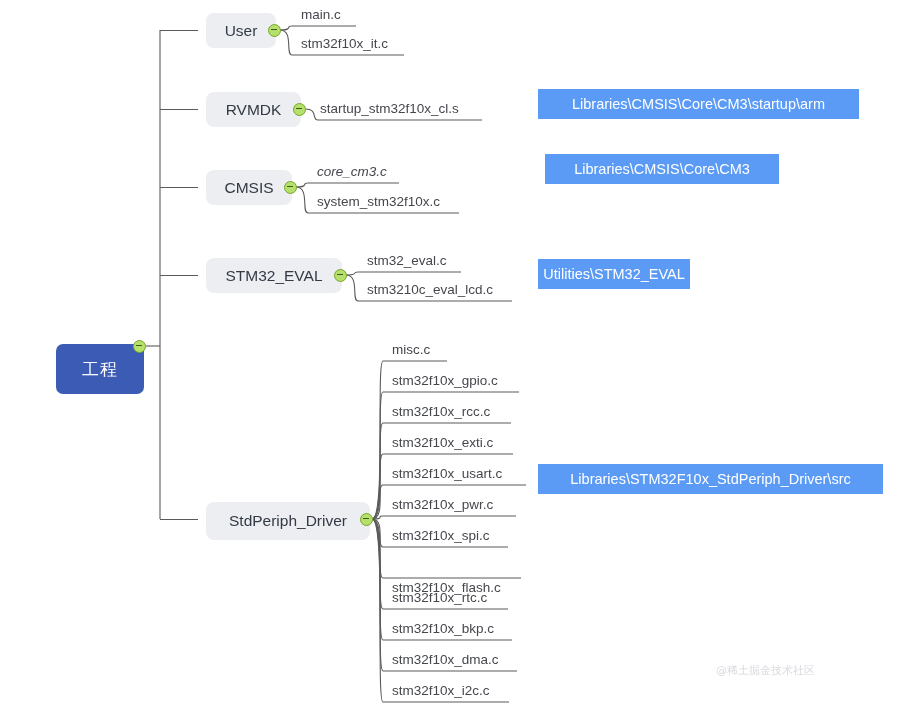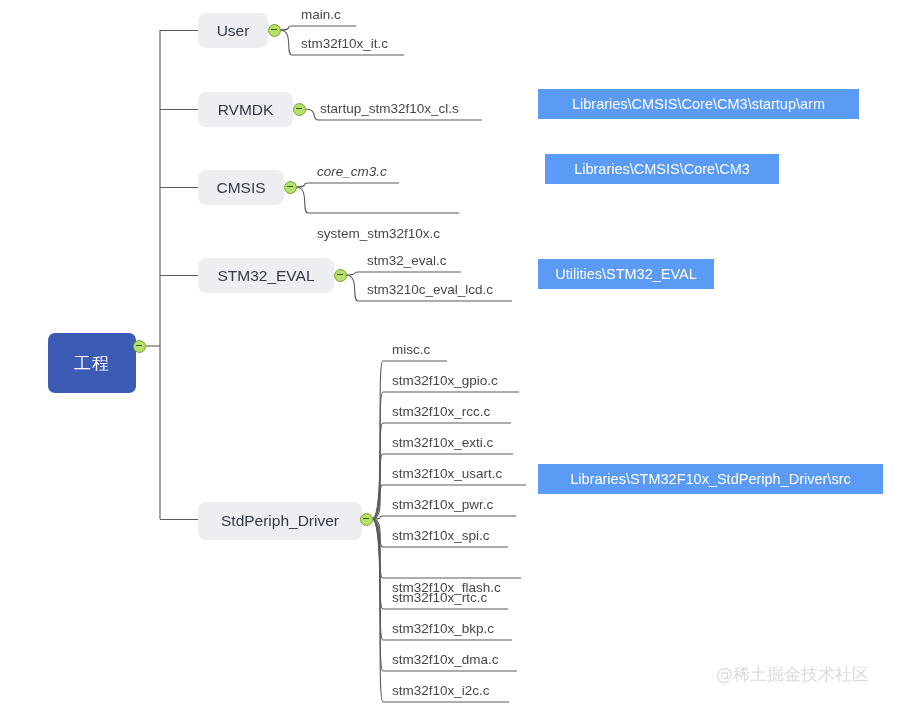--- a/index.html
+++ b/index.html
@@ -23,20 +23,21 @@
     height: 710px;
     pointer-events: none;
   }
   .node {
     position: absolute;
     box-sizing: border-box;
     display: flex;
     align-items: center;
     justify-content: center;
     white-space: nowrap;
+    margin-left: 8px;
   }
   .root-node {
     background: #3b5bb5;
     color: #ffffff;
     border-radius: 7px;
     font-size: 17px;
     letter-spacing: 1px;
   }
   .branch-node {
     background: #eceef2;
@@ -77,21 +78,21 @@
     position: absolute;
     left: 2px;
     top: 4.3px;
     width: 6.2px;
     height: 1.4px;
     background: #3f5a18;
   }
   .watermark {
     position: absolute;
     color: #d9dade;
-    font-size: 17px;
+    font-size: 11px;
     white-space: nowrap;
     font-family: "DejaVu Sans", sans-serif;
   }
 </style>
 </head>
 <body>
 
 <div id="canvas">
 
   <svg id="wires">
@@ -135,21 +136,21 @@
       <path d="M 372 519 C 386 519, 376 609, 383 609" stroke="#5a5a5a" stroke-width="1.1" fill="none"></path>
       <line x1="383" y1="609" x2="508" y2="609" stroke="#5a5a5a" stroke-width="1.1"></line>
       <path d="M 372 519 C 386 519, 376 640, 383 640" stroke="#5a5a5a" stroke-width="1.1" fill="none"></path>
       <line x1="383" y1="640" x2="512" y2="640" stroke="#5a5a5a" stroke-width="1.1"></line>
       <path d="M 372 519 C 386 519, 376 671, 383 671" stroke="#5a5a5a" stroke-width="1.1" fill="none"></path>
       <line x1="383" y1="671" x2="517" y2="671" stroke="#5a5a5a" stroke-width="1.1"></line>
       <path d="M 372 519 C 386 519, 376 702, 383 702" stroke="#5a5a5a" stroke-width="1.1" fill="none"></path>
       <line x1="383" y1="702" x2="509" y2="702" stroke="#5a5a5a" stroke-width="1.1"></line>
     </svg>
 
-  <div class="node root-node" id="root-node" style="left: 48px; top: 333px; width: 88px; height: 60px;">
+  <div class="node root-node" id="root-node" style="left: 48px; top: 344px; width: 88px; height: 50px;">
     <span>工程</span>
   </div>
 
   <div class="toggle" id="root-toggle" style="left: 132.5px; top: 339.5px;"></div>
 
   <div id="branch-layer">
       <div class="node branch-node" style="left: 198px; top: 13px; width: 70px; height: 35px;">
         <span>User</span>
       </div>
       <div class="toggle" style="left: 267.5px; top: 23.5px;"></div>
@@ -161,31 +162,31 @@
       <div class="toggle" style="left: 292.5px; top: 102.5px;"></div>
       <div class="leaf-label" style="left: 320px; top: 101px;">startup_stm32f10x_cl.s</div>
       <div class="badge" style="left: 538px; top: 89px; width: 321px;">
         <span>Libraries\CMSIS\Core\CM3\startup\arm</span>
       </div>
       <div class="node branch-node" style="left: 198px; top: 170px; width: 86px; height: 35px;">
         <span>CMSIS</span>
       </div>
       <div class="toggle" style="left: 283.5px; top: 180.5px;"></div>
       <div class="leaf-label" style="left: 317px; top: 164px; font-style: italic;">core_cm3.c</div>
-      <div class="leaf-label" style="left: 317px; top: 194px; margin-top: 32px;">system_stm32f10x.c</div>
+      <div class="leaf-label" style="left: 317px; top: 194px;">system_stm32f10x.c</div>
       <div class="badge" style="left: 545px; top: 154px; width: 234px;">
         <span>Libraries\CMSIS\Core\CM3</span>
       </div>
       <div class="node branch-node" style="left: 198px; top: 258px; width: 136px; height: 35px;">
         <span>STM32_EVAL</span>
       </div>
       <div class="toggle" style="left: 333.5px; top: 268.5px;"></div>
       <div class="leaf-label" style="left: 367px; top: 253px;">stm32_eval.c</div>
       <div class="leaf-label" style="left: 367px; top: 282px;">stm3210c_eval_lcd.c</div>
-      <div class="badge" style="left: 538px; top: 259px; width: 176px;">
+      <div class="badge" style="left: 538px; top: 259px; width: 152px;">
         <span>Utilities\STM32_EVAL</span>
       </div>
       <div class="node branch-node" style="left: 198px; top: 502px; width: 164px; height: 38px;">
         <span>StdPeriph_Driver</span>
       </div>
       <div class="toggle" style="left: 359.5px; top: 512.5px;"></div>
       <div class="leaf-label" style="left: 392px; top: 342px;">misc.c</div>
       <div class="leaf-label" style="left: 392px; top: 373px;">stm32f10x_gpio.c</div>
       <div class="leaf-label" style="left: 392px; top: 404px;">stm32f10x_rcc.c</div>
       <div class="leaf-label" style="left: 392px; top: 435px;">stm32f10x_exti.c</div>

